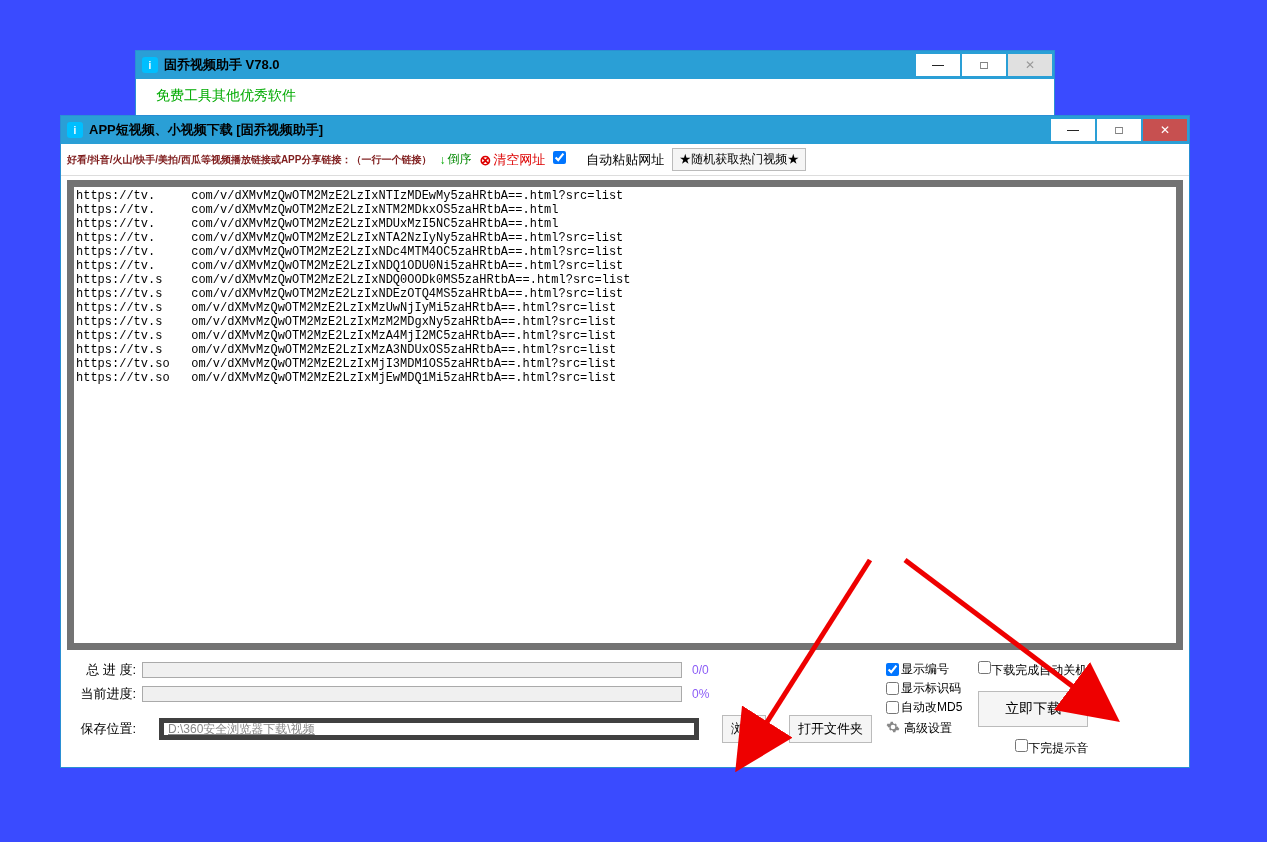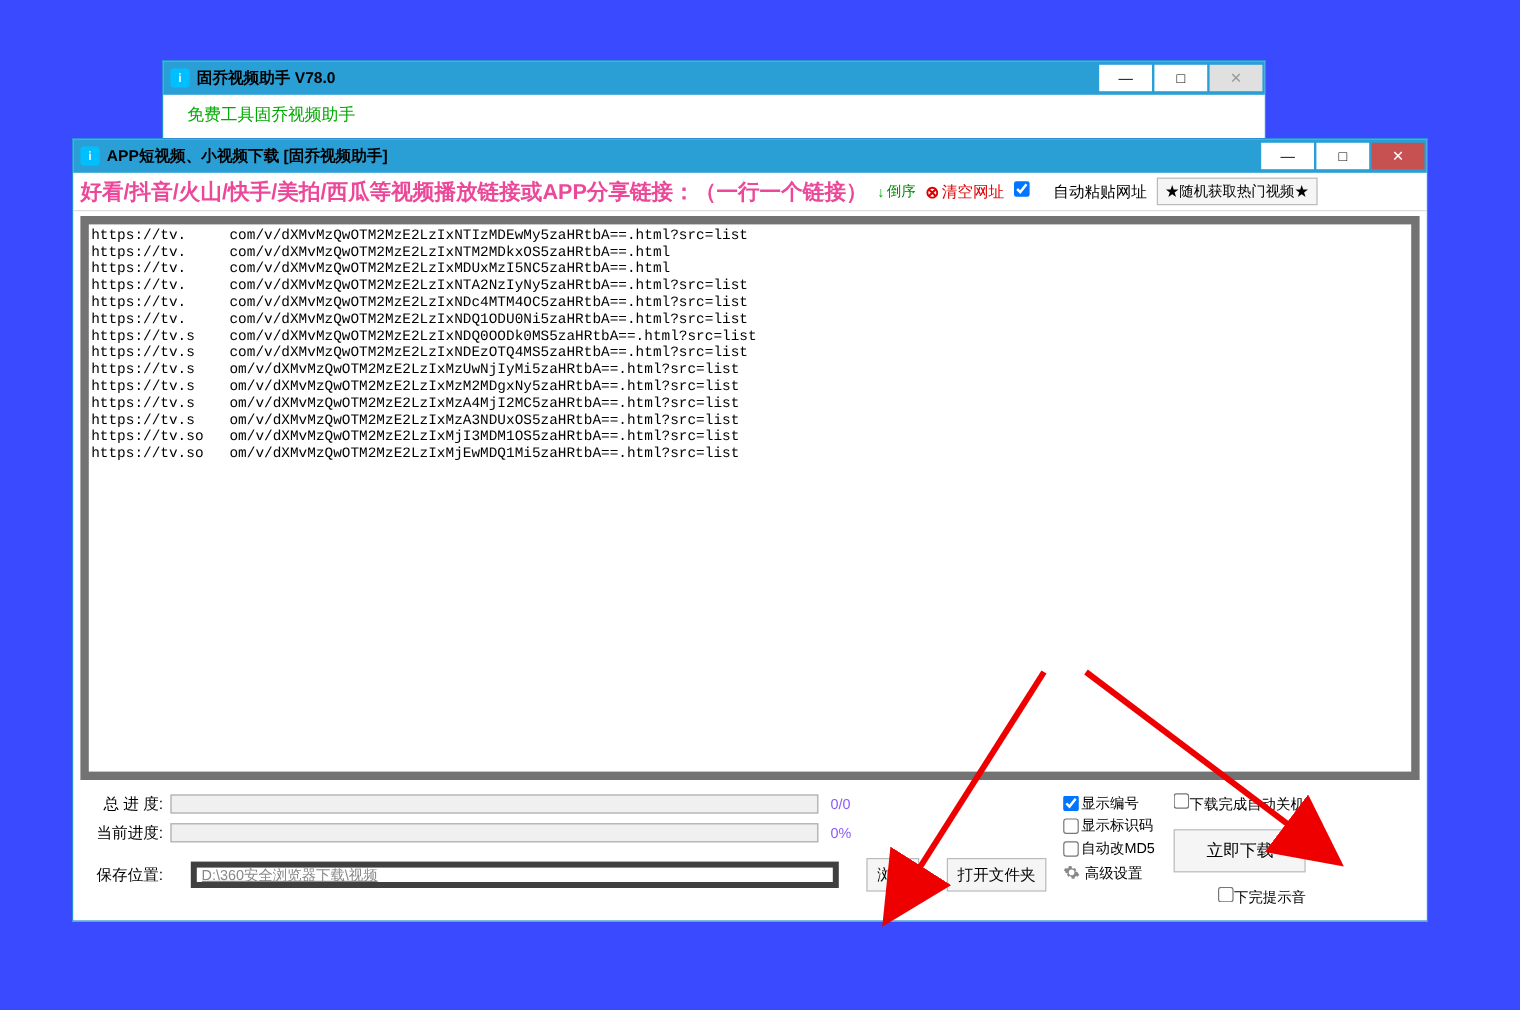--- a/index.html
+++ b/index.html
@@ -57,22 +57,22 @@
 #win-front { left: 60px; top: 115px; width: 1130px; }
 .toolbar {
   height: 32px;
   display: flex;
   align-items: center;
   padding: 0 6px;
   gap: 8px;
   border-bottom: 1px solid #ddd;
 }
 .toolbar .label-main {
-  color: #ec4899;
-  font-size: 18px;
+  color: #7f1d1d;
+  font-size: 10px;
   font-weight: bold;
 }
 .toolbar .badge-sort { color: #008800; font-size: 12px; display:flex; align-items:center; gap:2px;}
 .toolbar .x-icon { color: #d00; font-weight: bold; font-size: 14px; }
 .toolbar .link-clear { color: #d00; font-size: 13px; display:flex; align-items:center; gap:2px;}
 .toolbar label.chk { font-size: 13px; display:flex; align-items:flex-start; gap:20px;}
 .toolbar button.random {
   background: #f5f5f5; border: 1px solid #bbb; padding: 2px 6px; font-size: 12px;
 }
 .url-textarea {
@@ -146,21 +146,21 @@
   <div class="titlebar">
     <span class="app-icon">i</span>
     <span>固乔视频助手 V78.0</span>
     <span class="spacer"></span>
     <button class="winbtn">—</button>
     <button class="winbtn">□</button>
     <button class="winbtn disabled">✕</button>
   </div>
   <div class="body">
     <a href="#">免费工具</a>
-    <a href="#">固乔视频助手</a>
+    <a href="#">其他优秀软件</a>
   </div>
 </div>
 
 <div id="win-front" class="window">
   <div class="titlebar">
     <span class="app-icon">i</span>
     <span>APP短视频、小视频下载 [固乔视频助手]</span>
     <span class="spacer"></span>
     <button class="winbtn">—</button>
     <button class="winbtn">□</button>

